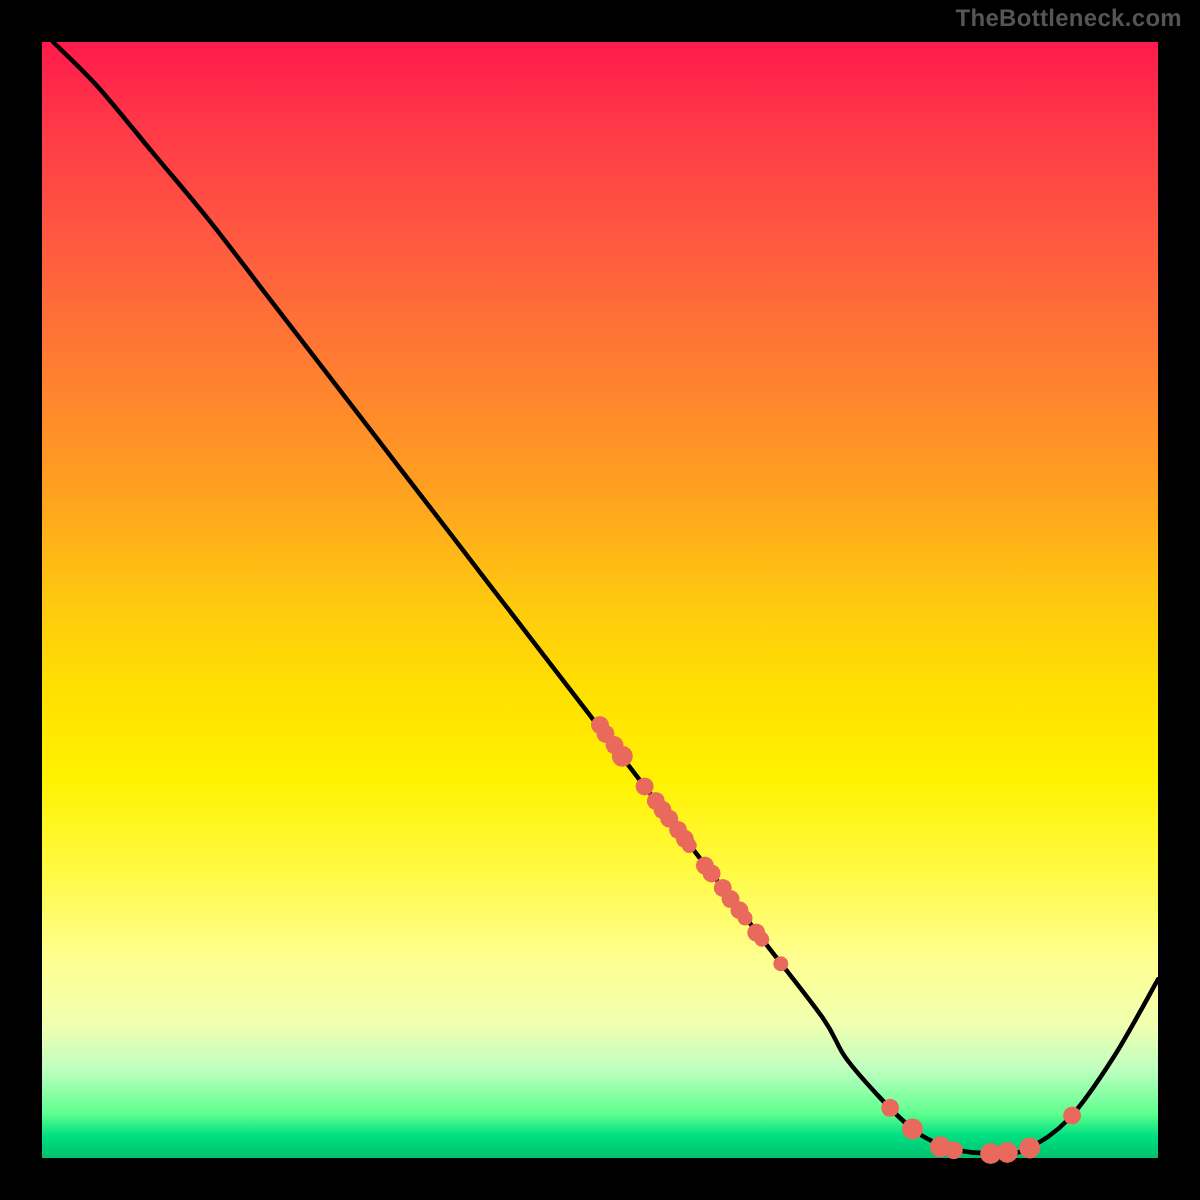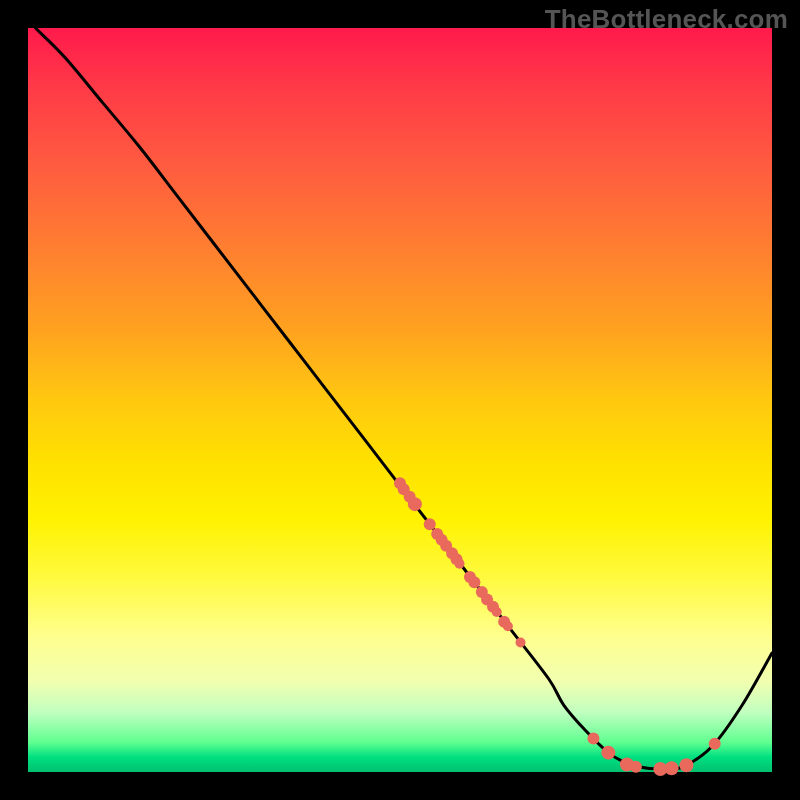--- a/index.html
+++ b/index.html
@@ -8,21 +8,21 @@
     position: relative;
     width: 800px;
     height: 800px;
     background: #000;
   }
   .watermark {
     position: absolute;
     top: 4px;
     right: 12px;
     font-family: Arial, Helvetica, sans-serif;
-    font-size: 26px;
+    font-size: 16px;
     font-weight: bold;
     color: #555;
     letter-spacing: 0.2px;
     z-index: 5;
   }
   .plot-area {
     position: absolute;
     left: 28px;
     top: 28px;
     width: 744px;

